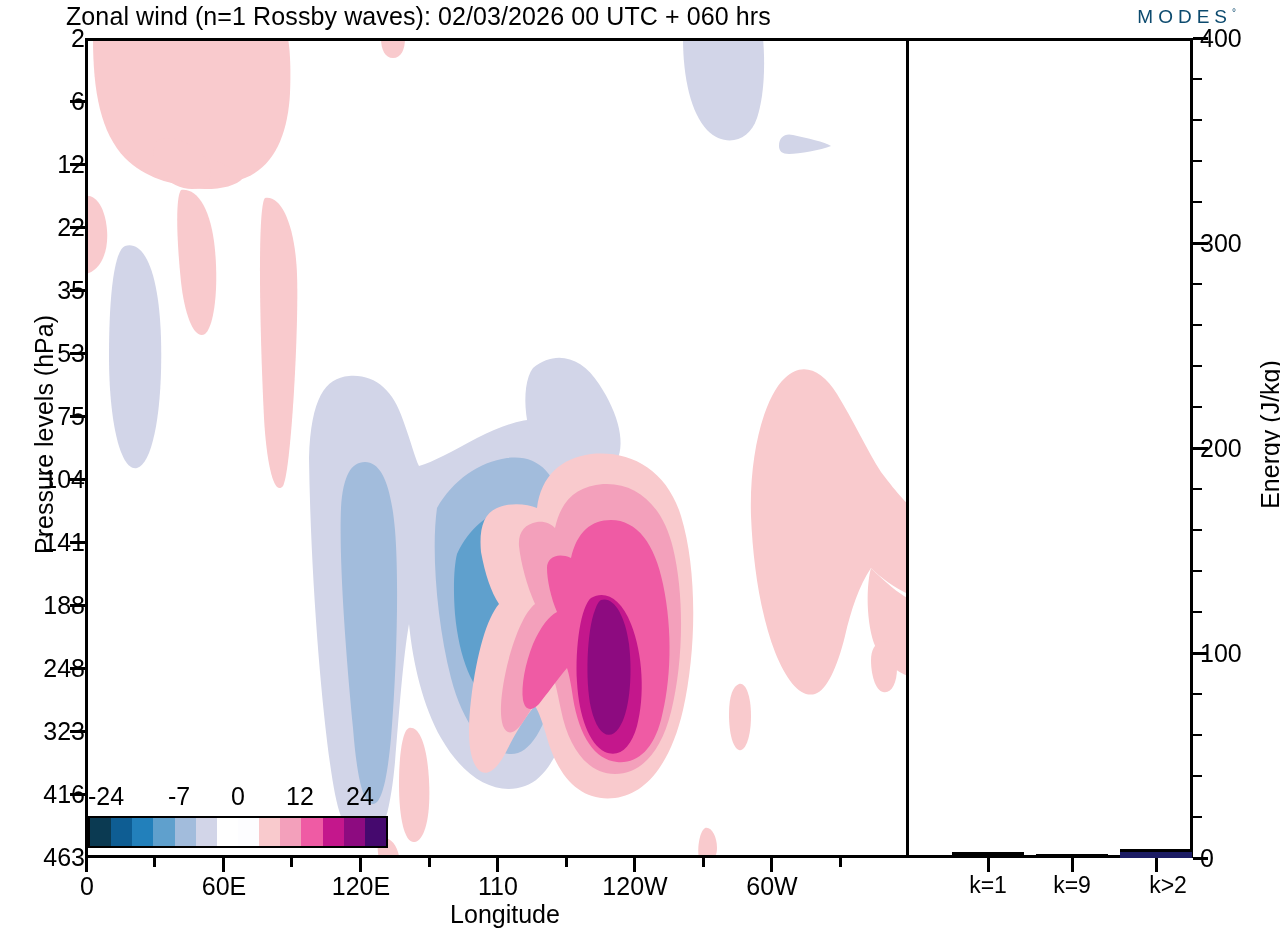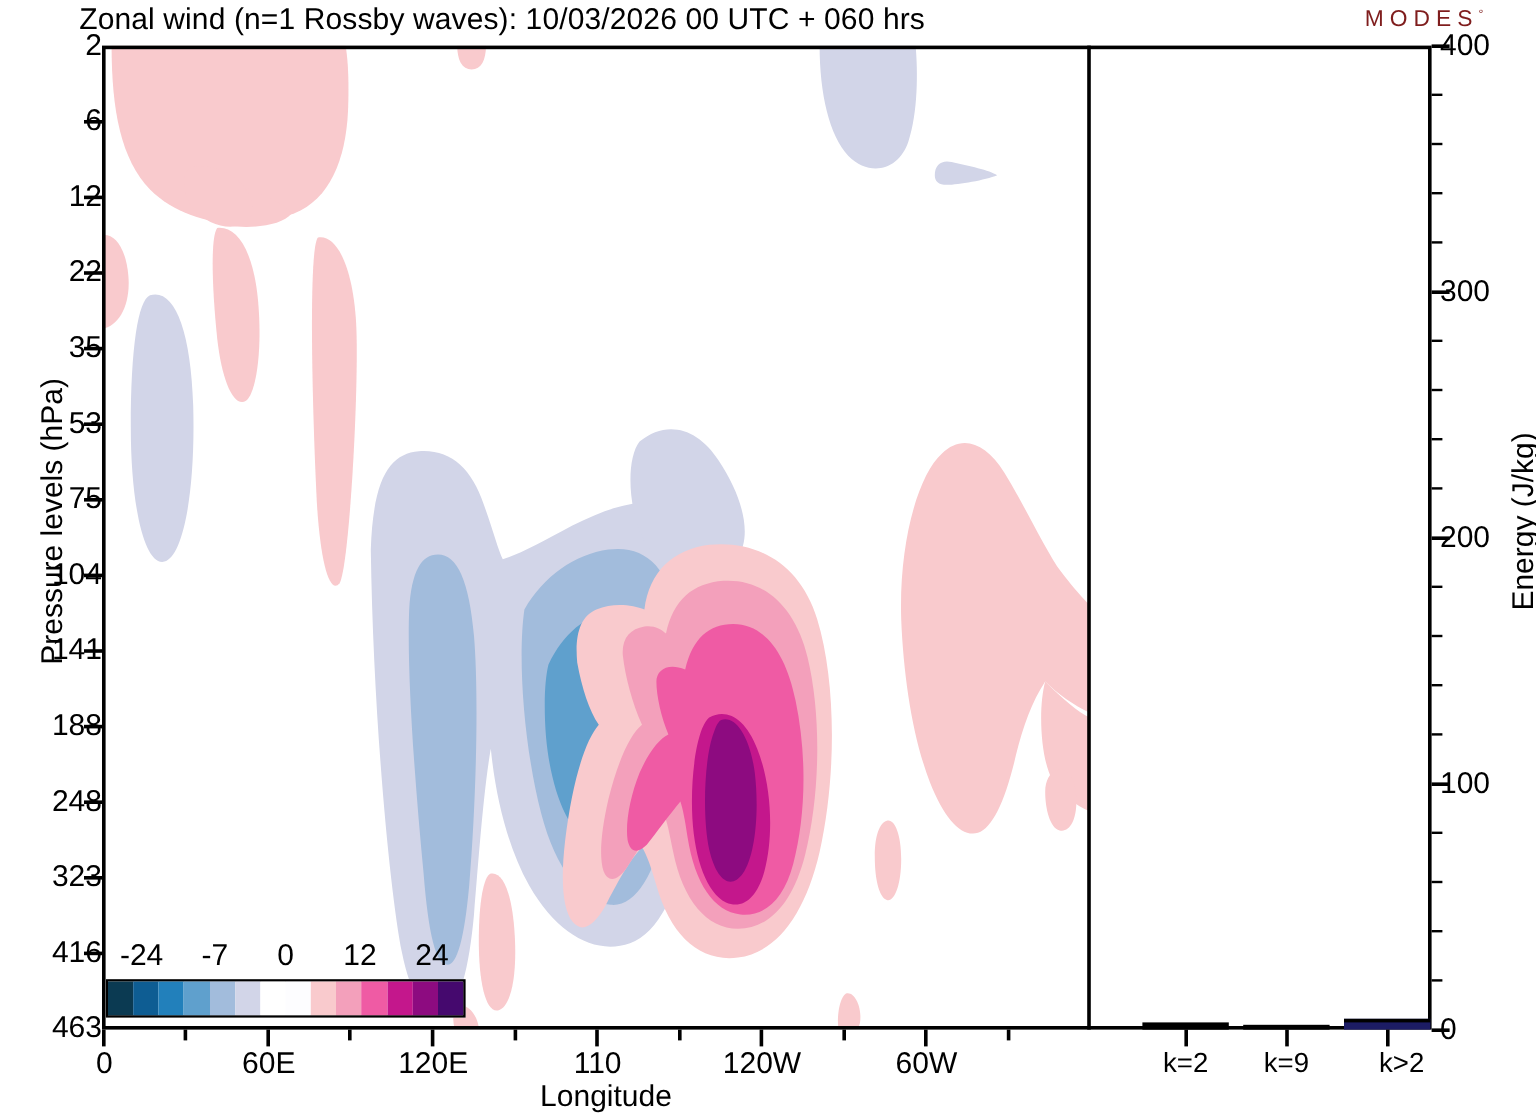--- a/index.html
+++ b/index.html
@@ -1,21 +1,21 @@
 <!DOCTYPE html>
 <html><head>
 <meta charset="utf-8">
 <style>
   html,body{margin:0;padding:0;background:#ffffff;}
   body{width:1280px;height:930px;position:relative;overflow:hidden;
        font-family:"Liberation Sans", sans-serif;color:#000;}
 
   
   #title{position:absolute;left:66px;top:2px;font-size:25px;letter-spacing:.1px;white-space:nowrap;}
-  #brand{position:absolute;right:44px;top:6px;font-size:19px;color:#7f1d1d;letter-spacing:5px;white-space:nowrap;}
+  #brand{position:absolute;right:44px;top:6px;font-size:19px;color:#0c4a6e;letter-spacing:5px;white-space:nowrap;}
   #brand .deg{font-size:10px;vertical-align:super;letter-spacing:0;}
 
   
   #plot{position:absolute;left:85px;top:38px;width:1108px;height:820px;
         border-top:3px solid #000;border-bottom:3px solid #000;
         border-left:3px solid #000;border-right:3px solid #000;box-sizing:border-box;}
   #field{position:absolute;left:85px;top:38px;width:823px;height:820px;overflow:hidden;background:#fff;}
   #divider{position:absolute;left:906px;top:38px;width:3px;height:820px;background:#000;}
 
   
@@ -38,21 +38,21 @@
   
   #cbar{position:absolute;left:88px;top:816px;width:300px;height:32px;
         display:flex;border:2px solid #000;box-sizing:border-box;background:#fff;}
   #cbar div{flex:1 1 0;height:100%;}
   .cbl{position:absolute;top:782px;font-size:25px;transform:translateX(-50%);white-space:nowrap;}
   .eblab{position:absolute;top:872px;font-size:23px;transform:translateX(-50%);white-space:nowrap;}
 </style>
 </head>
 <body>
 
-<div id="title">Zonal wind (n=1 Rossby waves):  10/03/2026  00 UTC  + 060 hrs</div>
+<div id="title">Zonal wind (n=1 Rossby waves):  02/03/2026  00 UTC  + 060 hrs</div>
 <div id="brand"><span>MODES</span><span class="deg">°</span></div>
 
 <div id="field">
   <svg width="823" height="820" viewBox="0 0 823 820">
 
     <path fill="#f9cacd" d="M8,0 C8,55 16,95 40,120 C70,150 120,155 160,140 C190,128 203,95 205,55 C206,30 205,12 203,0 Z"></path>
     <path fill="#f9cacd" d="M90,118 C88,135 92,148 104,150 C126,153 150,150 158,140 C150,130 130,122 112,116 Z"></path>
     <path fill="#f9cacd" d="M72,103 C78,98 96,100 110,110 C124,120 130,135 122,146 C110,156 88,150 76,136 C68,126 66,110 72,103 Z"></path>
     <path fill="#f9cacd" d="M296,0 C296,12 300,20 308,20 C316,20 320,12 320,0 Z"></path>
 
@@ -190,33 +190,33 @@
   <div style="background:#d2d5e8"></div>
   <div style="background:#ffffff"></div>
   <div style="background:#fdfdff"></div>
   <div style="background:#f9cacd"></div>
   <div style="background:#f3a0bb"></div>
   <div style="background:#ef5ba4"></div>
   <div style="background:#c4178c"></div>
   <div style="background:#8d0b80"></div>
   <div style="background:#45096e"></div>
 </div>
-<div class="cbl" style="left:118px">-24</div>
+<div class="cbl" style="left:106px">-24</div>
 <div class="cbl" style="left:179px">-7</div>
 <div class="cbl" style="left:238px">0</div>
 <div class="cbl" style="left:300px">12</div>
 <div class="cbl" style="left:360px">24</div>
 
 <div id="energy-bars">
 
   <div style="position:absolute;left:952px;bottom:72px;width:72px;height:6px;background:#000;"></div>
   <div style="position:absolute;left:1036px;bottom:72px;width:72px;height:4px;background:#000;"></div>
   <div style="position:absolute;left:1120px;bottom:72px;width:72px;height:9px;background:#1c1c64;"></div>
   <div style="position:absolute;left:1120px;bottom:78px;width:72px;height:3px;background:#000;"></div>
 
   <div class="xtick" style="left:987px"></div>
   <div class="xtick" style="left:1071px"></div>
   <div class="xtick" style="left:1155px"></div>
 
-  <div class="eblab" style="left:988px">k=2</div>
+  <div class="eblab" style="left:988px">k=1</div>
   <div class="eblab" style="left:1072px">k=9</div>
   <div class="eblab" style="left:1168px">k&gt;2</div>
 </div>
 
 </body></html>

